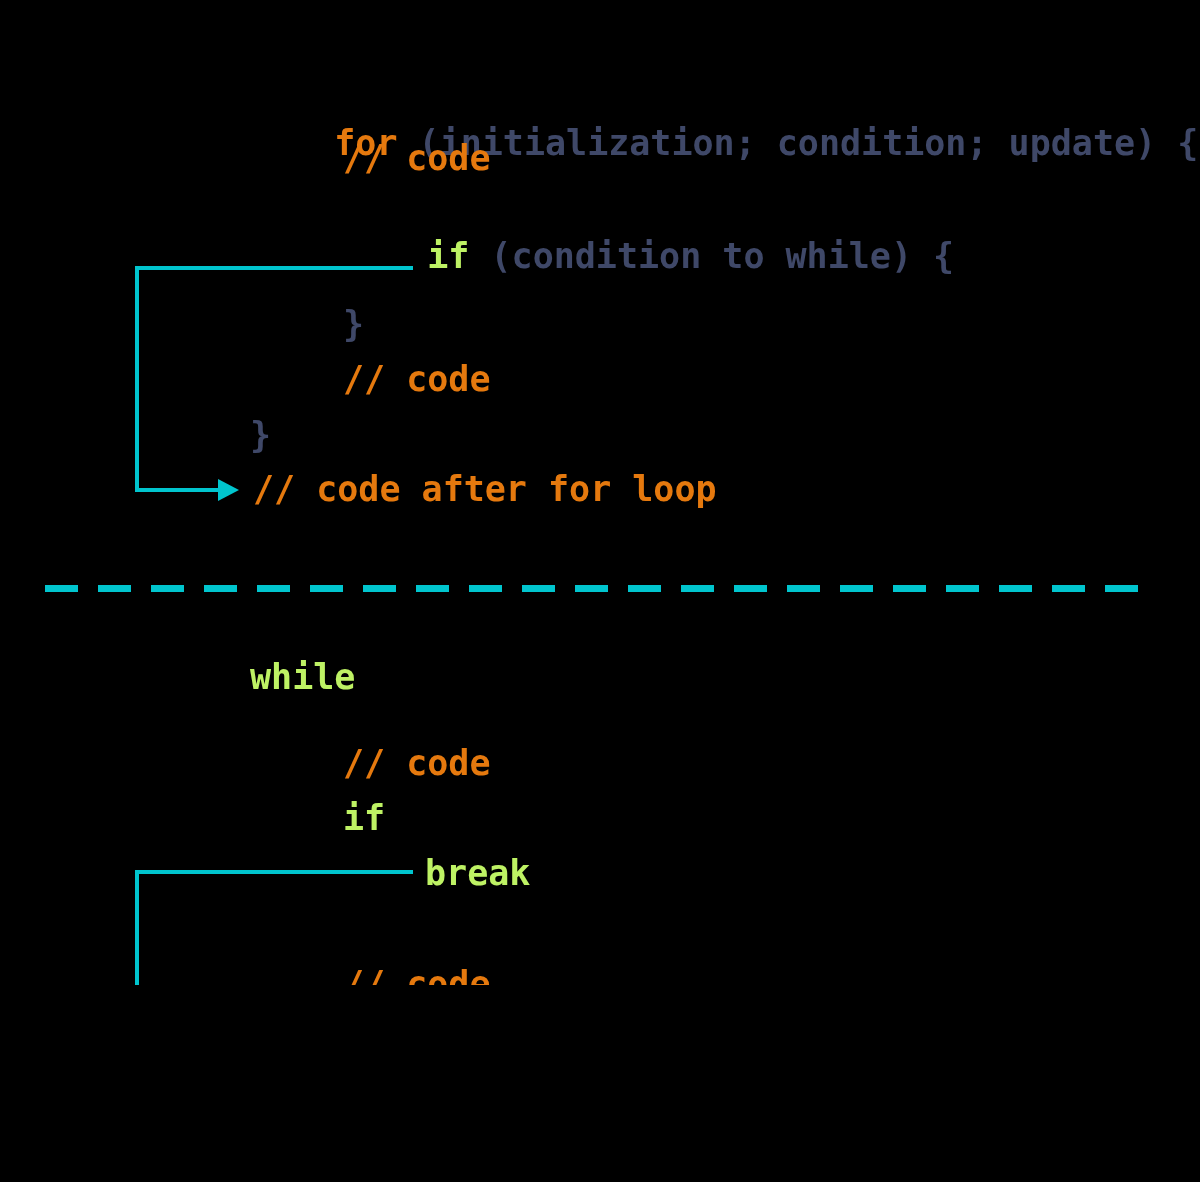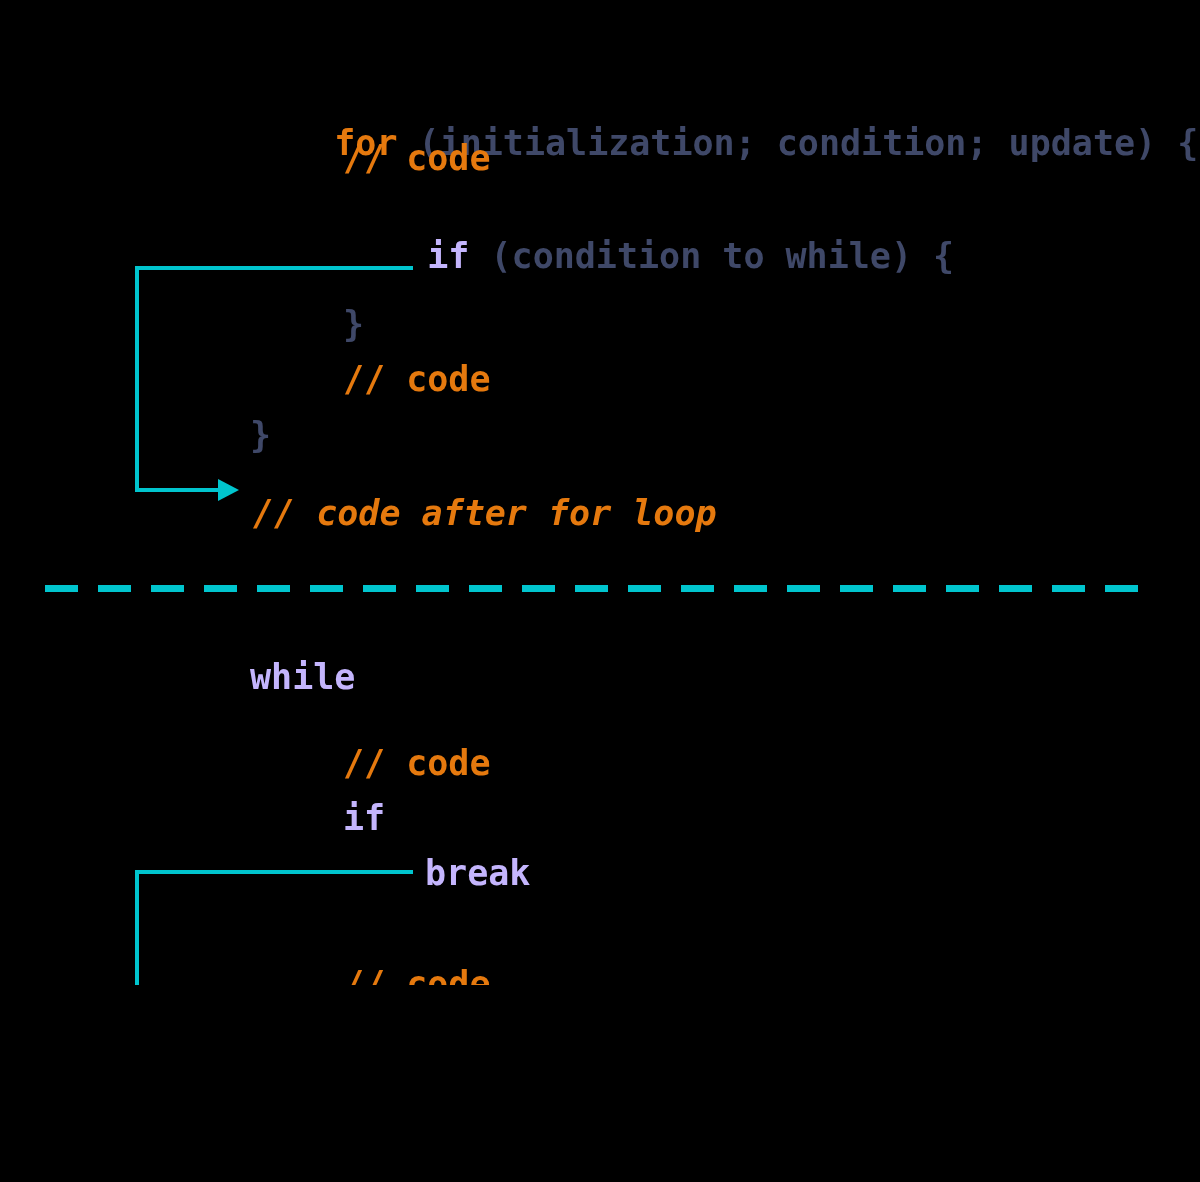--- a/index.html
+++ b/index.html
@@ -17,21 +17,21 @@
     font-weight: bold;
     font-size: 35px;
     line-height: 1.2;
   }
   .code-line {
     position: absolute;
     white-space: pre;
   }
   .kw-gap { margin-right: 1ch; }
   .orange { color: #E5790E; }
-  .purple { color: #c4b5fd; text-align: right; }
+  .purple { color: #bef264; text-align: right; }
   .navy   { color: #3F4868; }
 
   
   .h-line, .v-line {
     position: absolute;
     background: #00C5CE;
   }
   .h-line { height: 4px; }
   .v-line { width: 4px; }
   .arrow-head {
@@ -70,21 +70,21 @@
     <span class="purple kw-gap">if</span><span class="navy">(condition to while) {</span>
   </div>
 
 
   <div class="code-line navy" style="left:343px; top:303px;">}</div>
 
   <div class="code-line orange" style="left:343px; top:358px;">// code</div>
 
   <div class="code-line navy" style="left:250px; top:414px;">}</div>
 
-  <div class="code-line orange" style="left:253px; top:492px;font-style:italic;">// code after for loop</div>
+  <div class="code-line orange" style="left:253px; top:468px;">// code after for loop</div>
 
   <div class="h-line" style="left:135px; top:266px; width:278px;"></div>
   <div class="v-line" style="left:135px; top:266px; height:226px;"></div>
   <div class="h-line" style="left:135px; top:488px; width:85px;"></div>
   <div class="arrow-head" style="left:218px; top:479px;"></div>
 
   <div class="dashed-separator"></div>
 
   <div class="code-line purple" style="left:250px; top:656px;">while</div>
 

